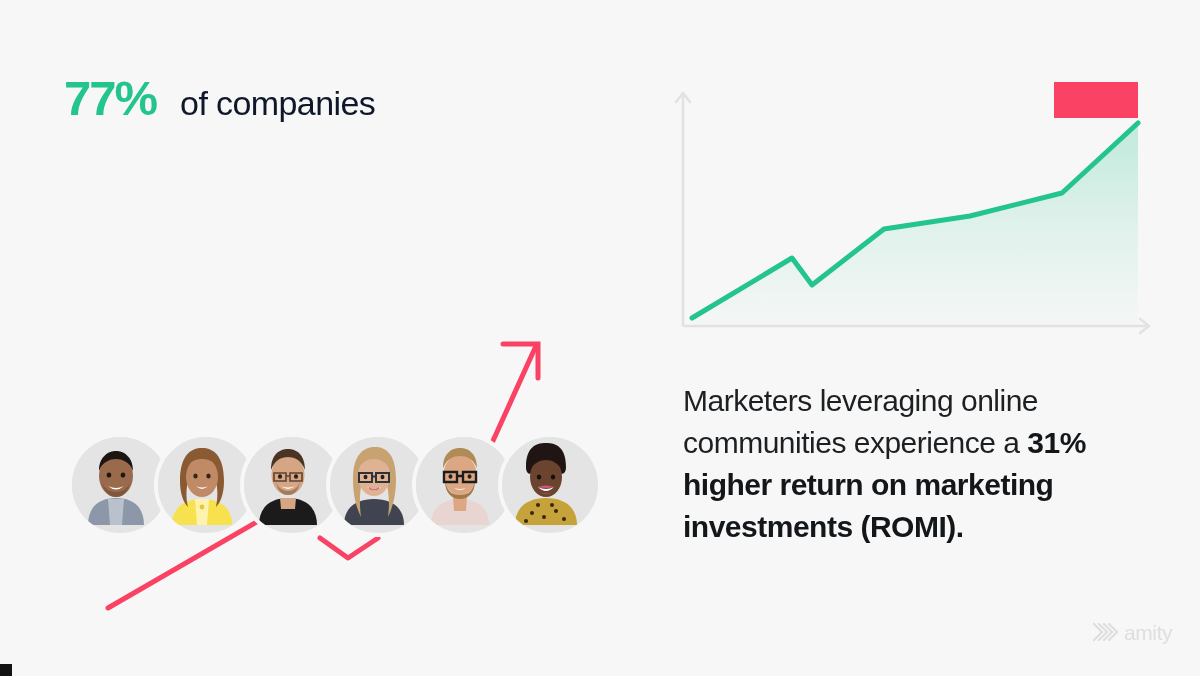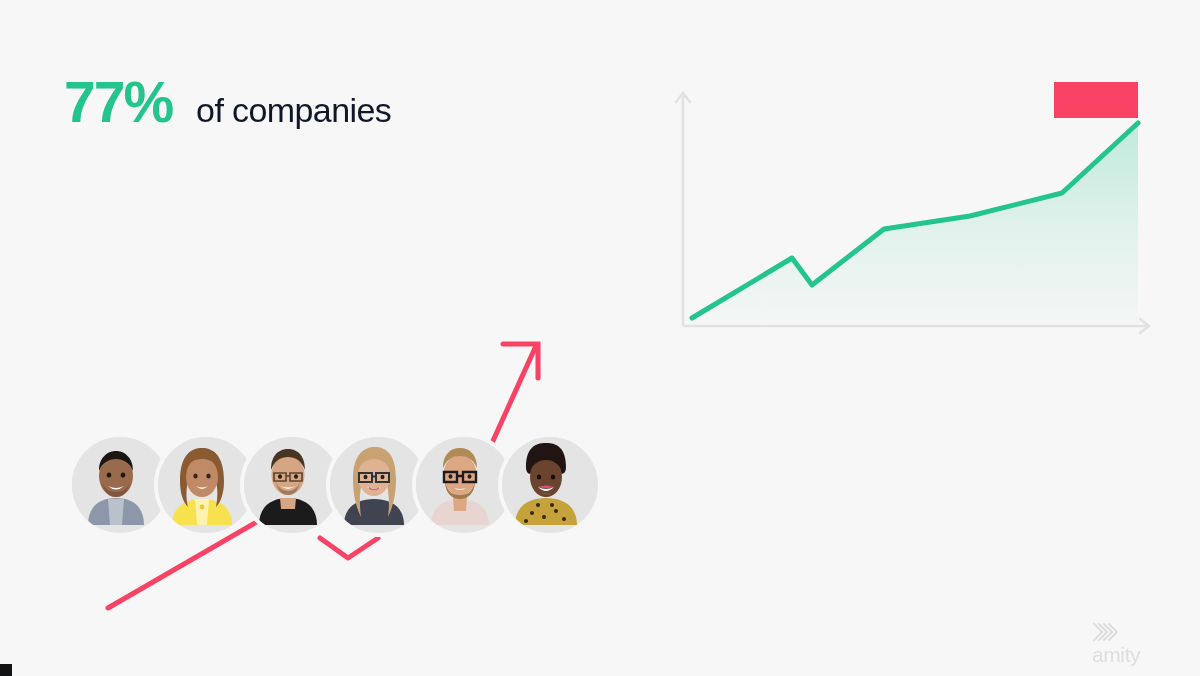--- a/index.html
+++ b/index.html
@@ -31,21 +31,21 @@
     top: 74px;
     width: 580px;
   }
 
   .headline-row {
     line-height: 1.0;
     white-space: nowrap;
     margin-bottom: 10px;
   }
   .stat-number {
-    font-size: 57px;
+    font-size: 49px;
     font-weight: 700;
     color: #24c48d;
     letter-spacing: -2px;
     vertical-align: baseline;
     text-align: center;
   }
   .headline-suffix {
     font-size: 34px;
     font-weight: 400;
     color: #0f172a;
@@ -129,23 +129,22 @@
     font-weight: 700;
     color: #14171a;
   }
 
   
   .logo {
     position: absolute;
     left: 1092px;
     top: 620px;
     display: flex;
-    align-items: flex-start;
+    align-items: center;
     opacity: 0.92;
-    flex-direction: column;
   }
   .logo-mark { margin-right: 6px; display: block; }
   .logo-word {
     font-size: 21px;
     color: #dcdcdc;
     font-weight: 400;
     letter-spacing: -0.4px;
     line-height: 1;
   }
 
@@ -305,20 +304,23 @@
       <path d="M 470 243 L 479 250 L 470 257" fill="none" stroke="#e2e2e2" stroke-width="2.6" stroke-linecap="round" stroke-linejoin="round"></path>
 
       <path d="M 22 242 L 122 182 L 142 209 L 214 153 L 300 140 L 392 117 L 468 47 L 468 248 L 22 248 Z" fill="url(#areaFade)"></path>
 
       <path d="M 22 242 L 122 182 L 142 209 L 214 153 L 300 140 L 392 117 L 468 47" fill="none" stroke="#24c48d" stroke-width="5" stroke-linecap="round" stroke-linejoin="round"></path>
 
       <rect x="384" y="6" width="84" height="36" fill="#fa4264"></rect>
     </svg>
   </div>
 
+  <div class="right-copy">
+    <span>Marketers leveraging online communities experience a </span><span class="bold-part">31% higher return on marketing investments (ROMI).</span>
+  </div>
 
   <div class="logo">
     <svg class="logo-mark" width="26" height="24" viewBox="0 0 26 24">
       <g stroke="#dcdcdc" stroke-width="2.1" fill="none" stroke-linecap="square">
         <path d="M 2 20 L 10 12 L 2 4"></path>
         <path d="M 7 20 L 15 12 L 7 4"></path>
         <path d="M 12 20 L 20 12 L 12 4"></path>
         <path d="M 17 20 L 25 12 L 17 4"></path>
       </g>
     </svg>

